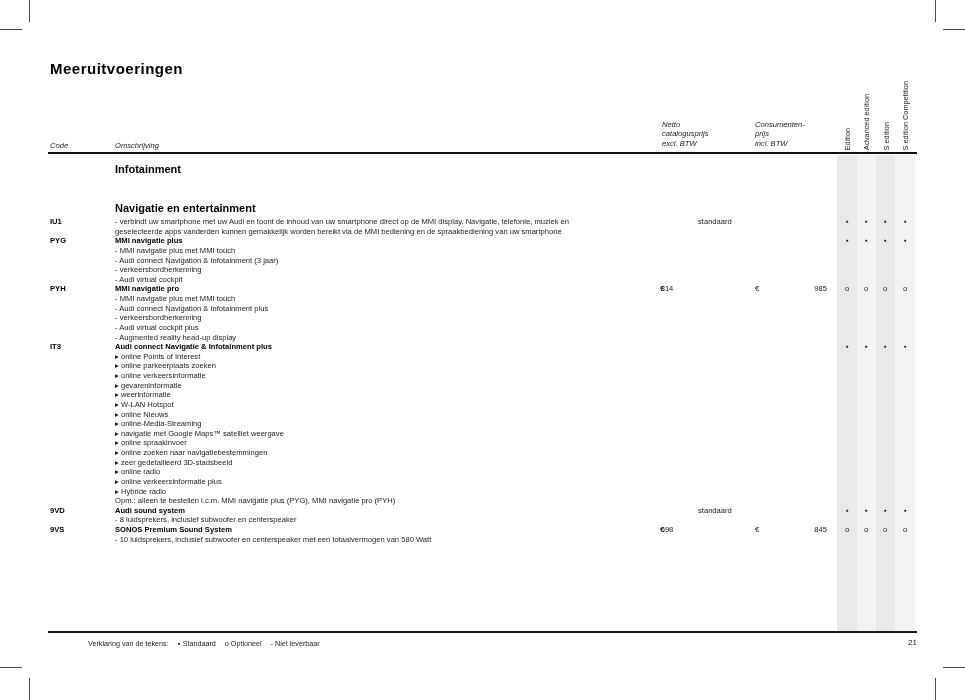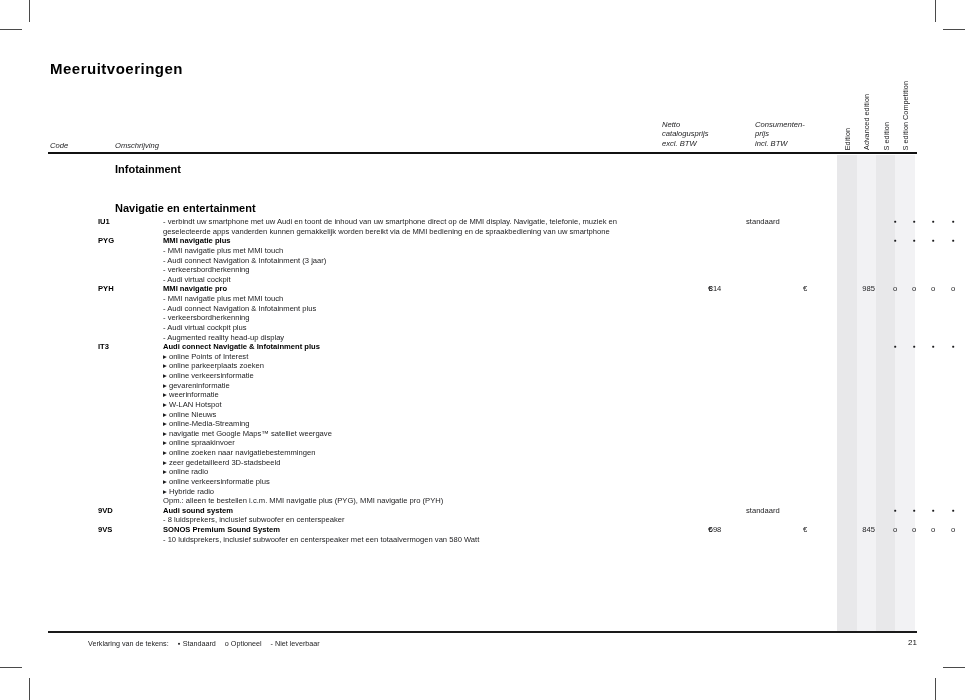--- a/index.html
+++ b/index.html
@@ -32,21 +32,21 @@
 
   .band{position:absolute;top:155px;height:476px;}
   #band0{left:837px;width:20px;background:#e8e8ea;}
   #band1{left:857px;width:19px;background:#f2f2f4;}
   #band2{left:876px;width:19px;background:#e8e8ea;}
   #band3{left:895px;width:20px;background:#f2f2f4;}
 
   .section-title{position:absolute;left:115px;top:163px;font-size:11px;font-weight:bold;color:#000;}
   .subsection-title{position:absolute;left:115px;top:190px;font-size:11px;font-weight:bold;color:#000;margin-top:12px;}
 
-  .table-body{position:absolute;left:0;top:217px;width:801px;font-size:7.6px;line-height:9.62px;padding-left:48px;}
+  .table-body{position:absolute;left:0;top:217px;width:801px;font-size:7.6px;line-height:9.62px;}
   .option-row{position:relative;}
   .code{position:absolute;left:50px;top:0;font-weight:bold;color:#000;}
   .desc{margin-left:115px;white-space:nowrap;}
   .opt-title{font-weight:bold;color:#000;}
   .plabel{position:absolute;left:698px;top:0;}
   .cur-net{position:absolute;left:660px;top:0;}
   .val-net{position:absolute;left:637px;top:0;width:60px;text-align:center;}
   .cur-cons{position:absolute;left:755px;top:0;}
   .val-cons{position:absolute;left:767px;top:0;width:60px;text-align:right;}
   .mk{position:absolute;top:0;width:20px;text-align:center;line-height:9.62px;}

